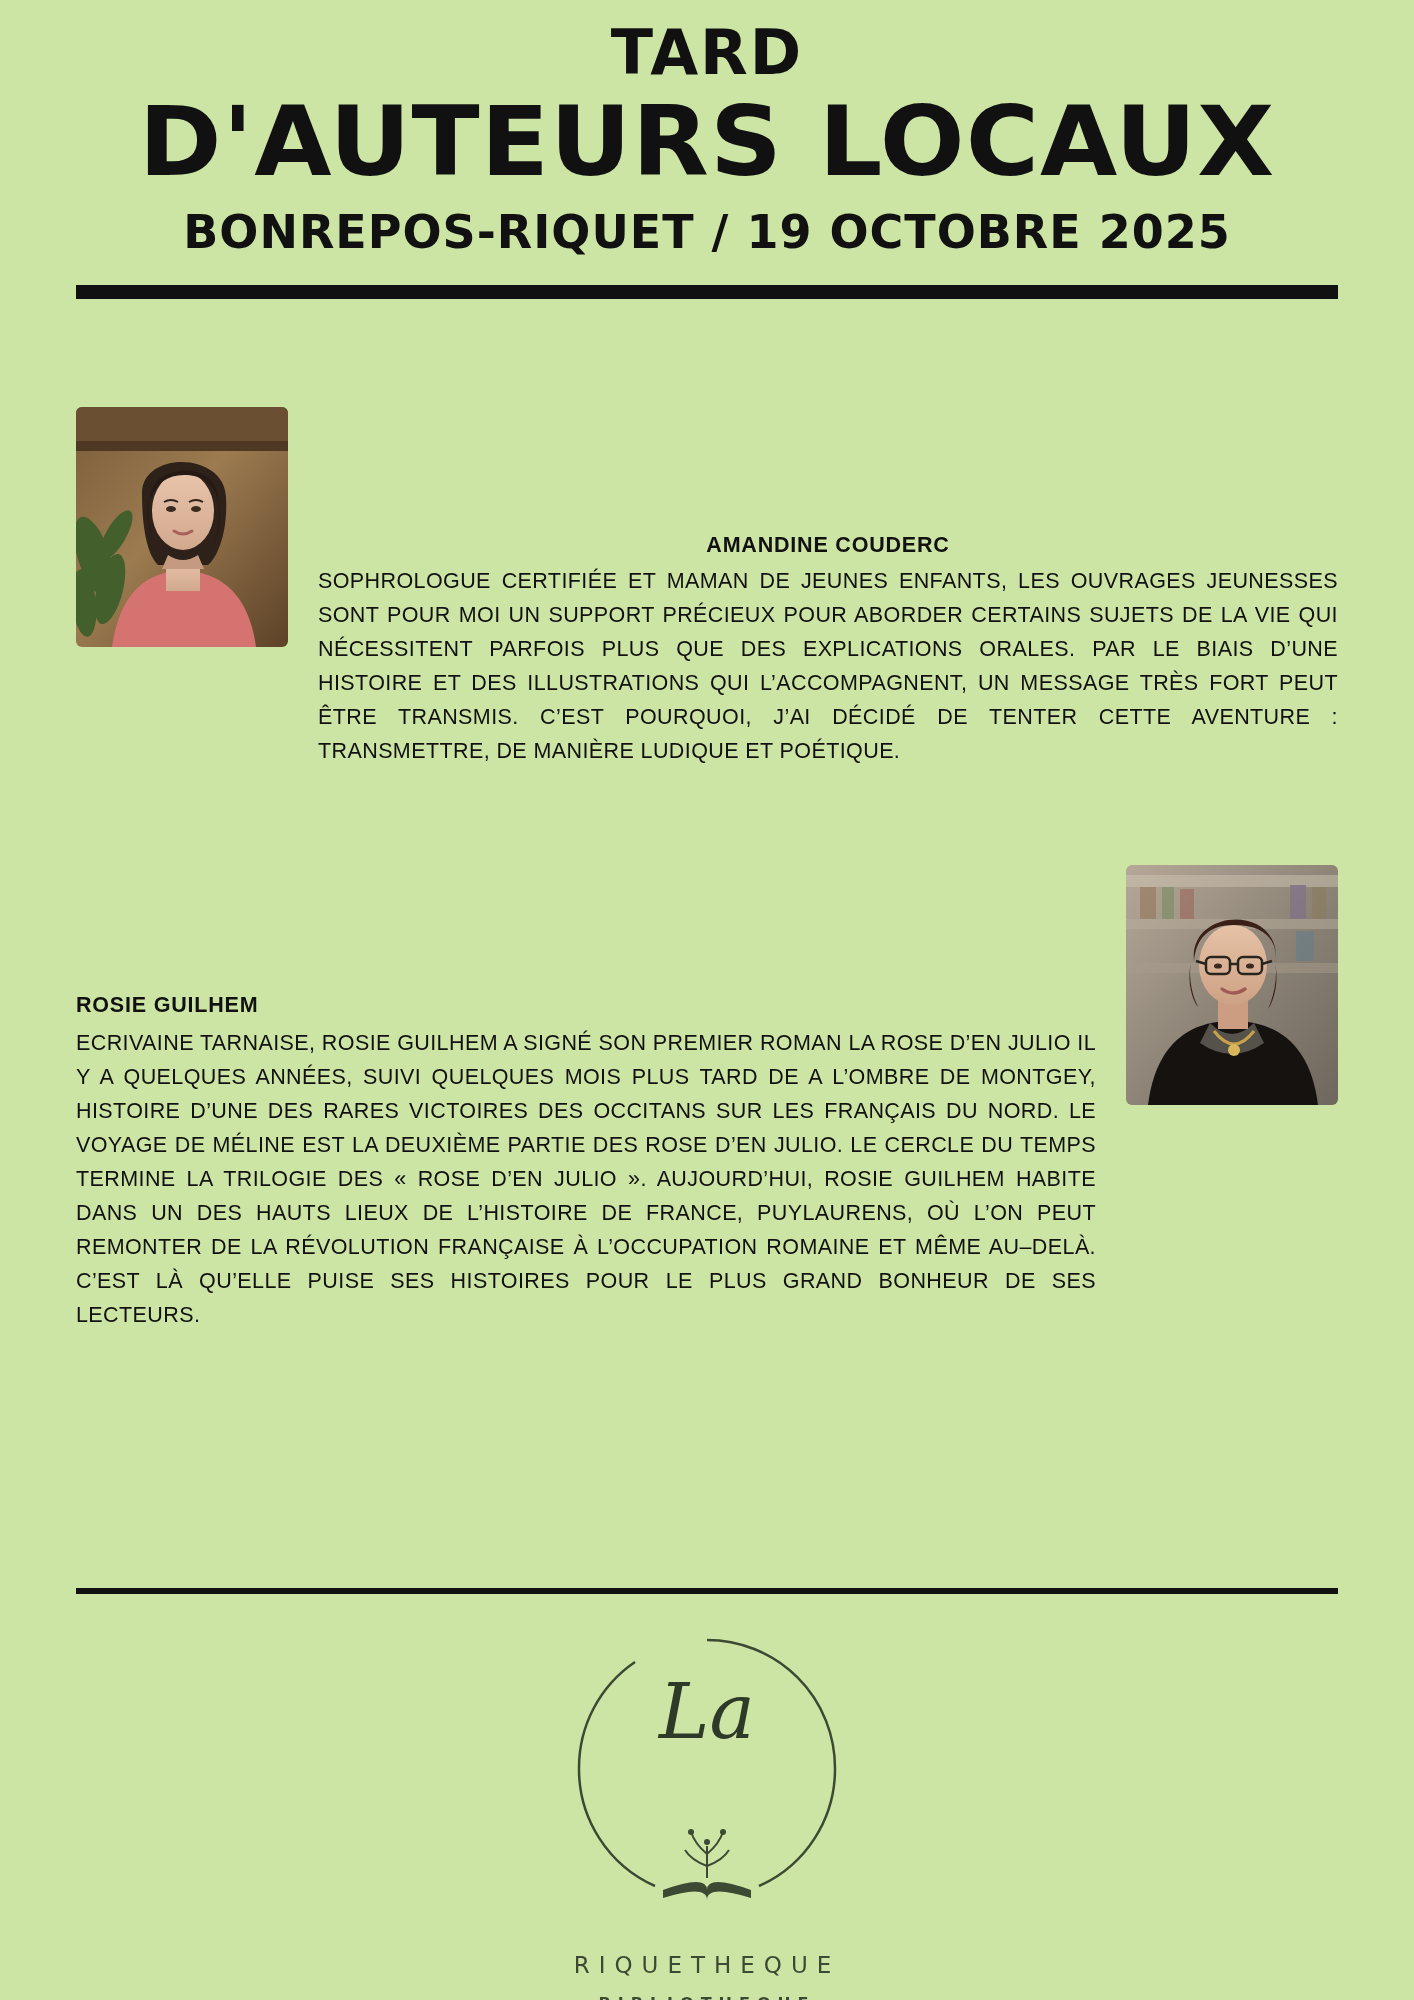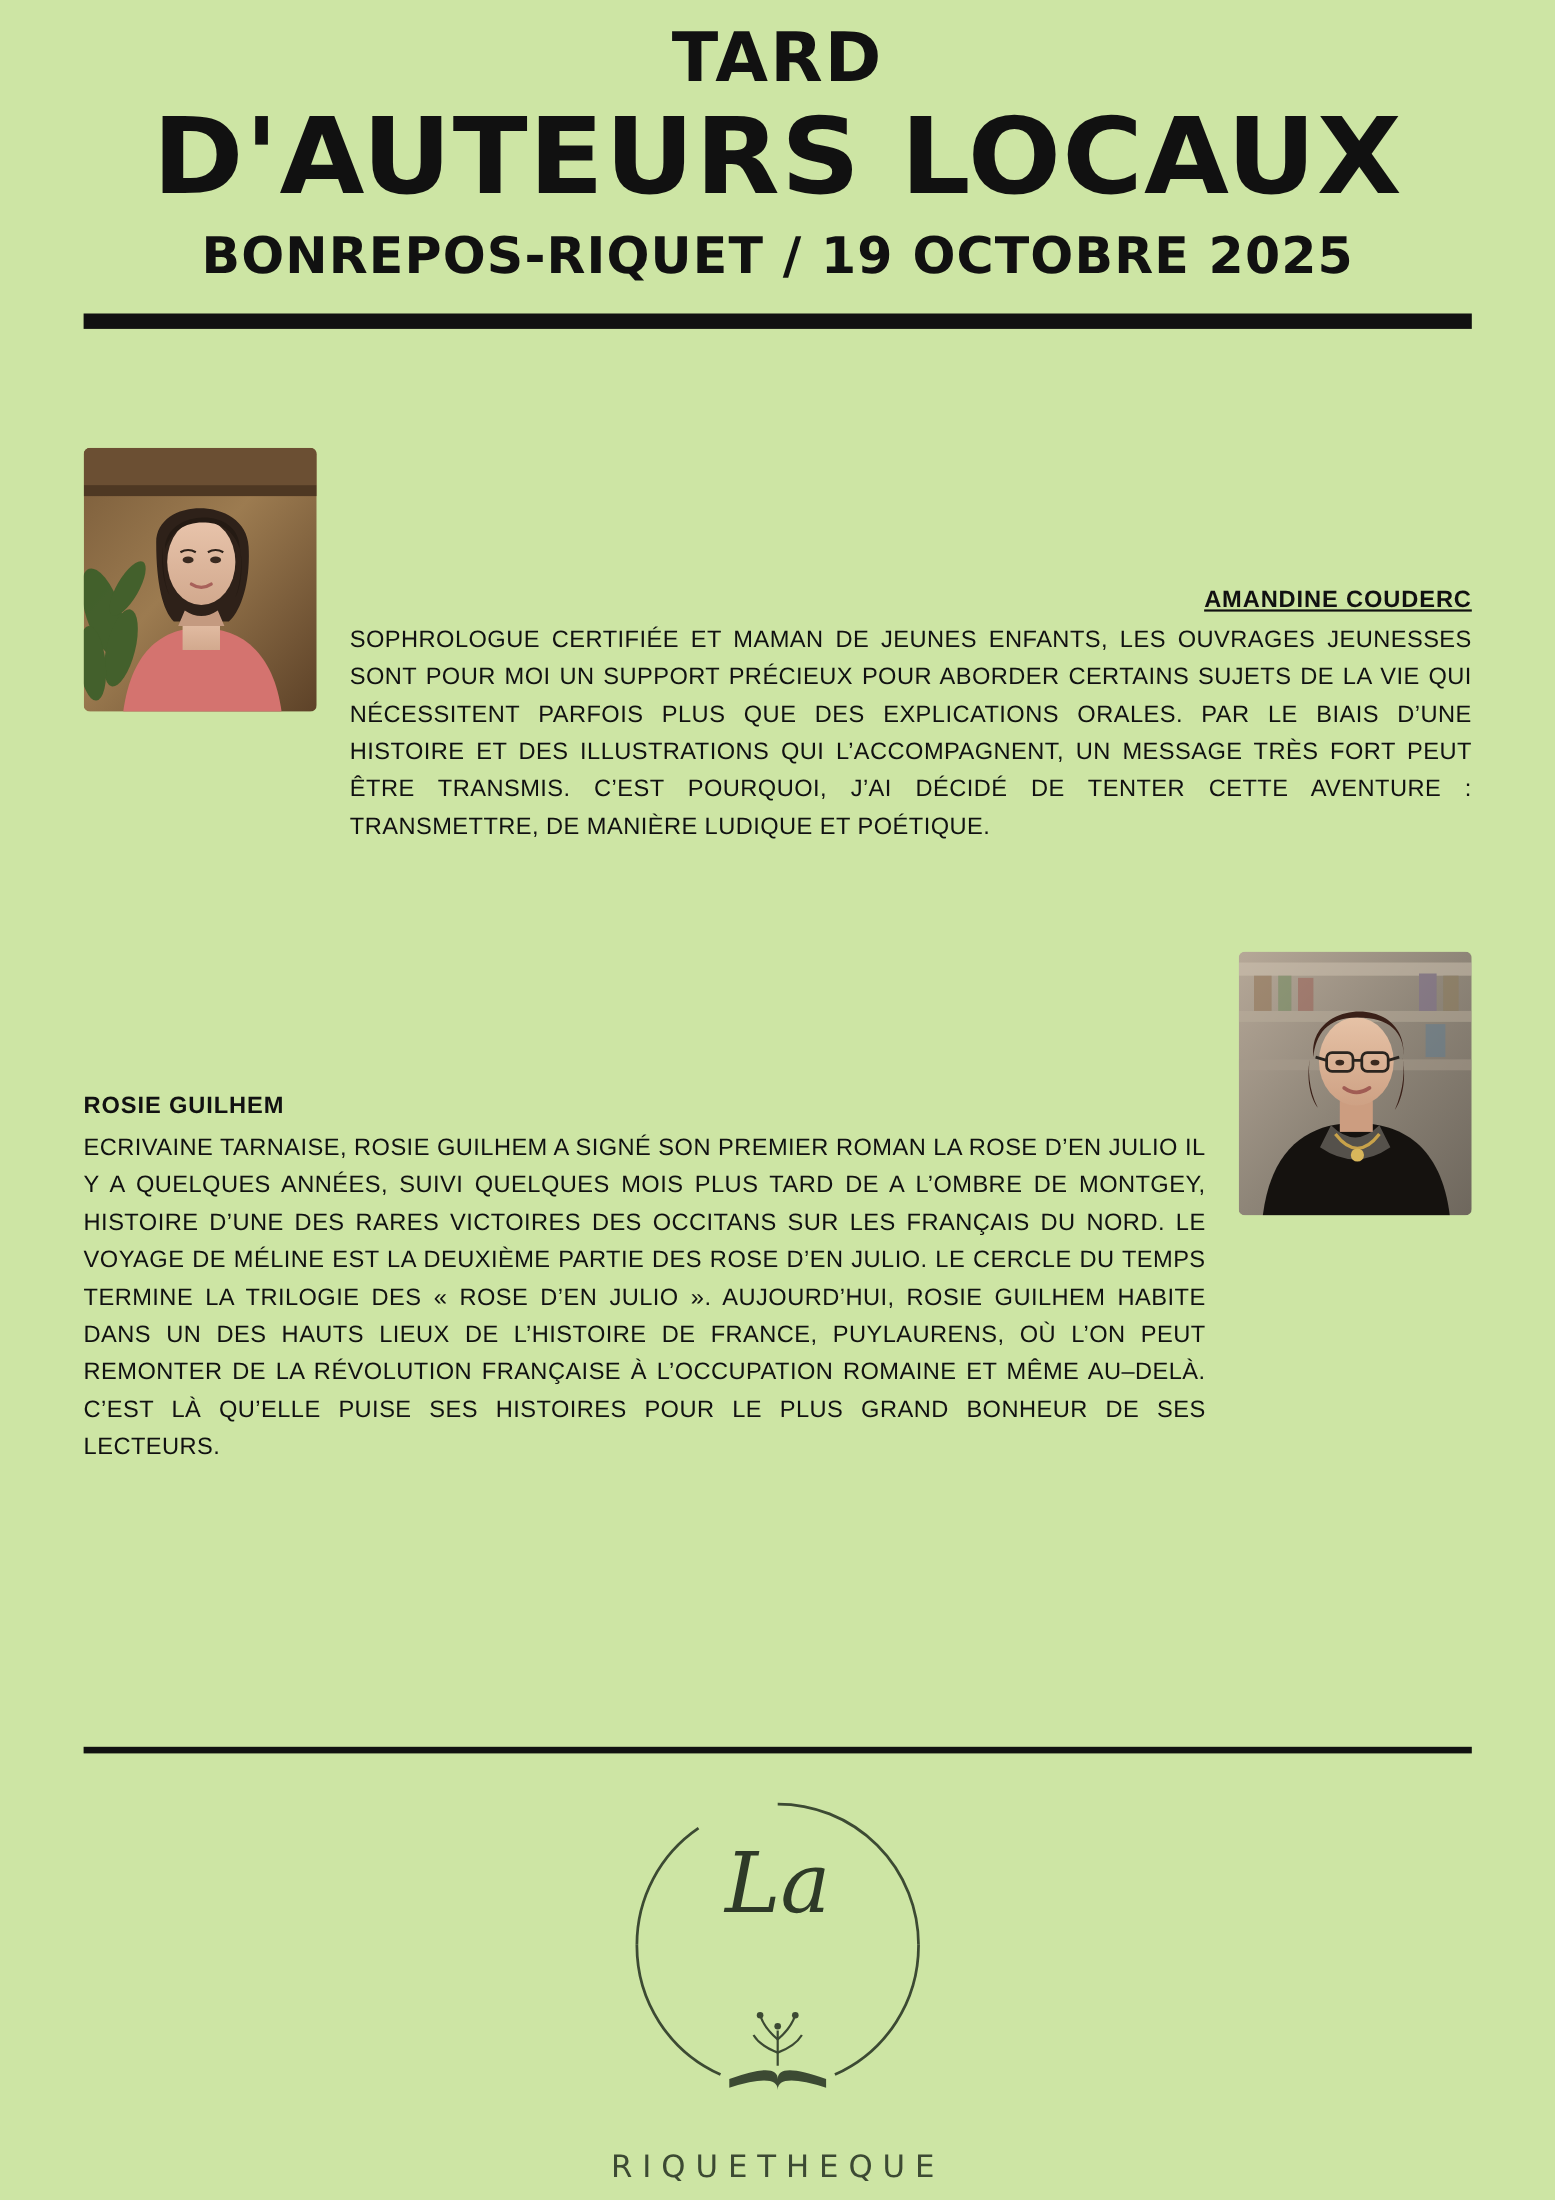--- a/index.html
+++ b/index.html
@@ -94,21 +94,21 @@
     font-weight: bold;
     font-size: 21.5px;
     letter-spacing: 0.8px;
     margin-bottom: 2px;
   }
 
   .author-1 .text-col {
     margin-left: 242px;
     padding-top: 122px;
   }
-  .author-1 .author-name { text-align: right; text-decoration: underline; }
+  .author-1 .author-name { text-align: center; }
 
   .author-2 {
     margin-top: 96px;
     min-height: 300px;
   }
   .author-2 .text-col {
     margin-right: 0;
     padding-top: 124px;
   }
   .author-2 .author-name {
@@ -137,21 +137,21 @@
   .logo-wrap {
     position: absolute;
     top: 1618px;
     left: 0;
     right: 0;
     text-align: center;
   }
   .logo-svg { display: inline-block; }
   .logo-name {
     font-family: "DejaVu Sans", sans-serif;
-    font-size: 28px;
+    font-size: 23px;
     letter-spacing: 9px;
     font-weight: 500;
     color: #3c4a33;
   }
   .logo-sub1, .logo-sub2 {
     font-family: "DejaVu Sans", sans-serif;
     font-size: 16px;
     letter-spacing: 7px;
     font-weight: bold;
     color: #3c4a33;

